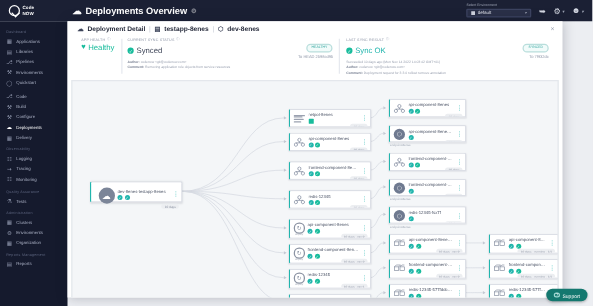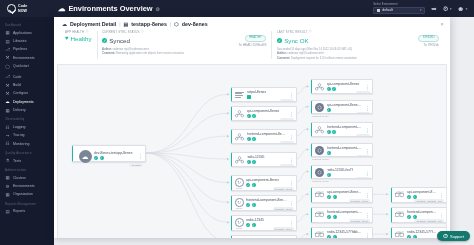--- a/index.html
+++ b/index.html
@@ -206,21 +206,21 @@
   <div class="topbar">
     <div class="logo-wrap">
       <div class="logo-ring"></div>
       <div>
         <div class="logo-text">Code</div>
         <div class="logo-text">NOW</div>
       </div>
     </div>
     <div class="topbar-title">
       <span>☁</span>
-      <span>Environments Overview</span>
+      <span>Deployments Overview</span>
       <span class="gear-sm">⚙</span>
     </div>
     <div class="topbar-right">
       <div class="env-select">
         <span class="env-label">Select Environment</span>
         <span class="env-box">
           <i class="sq"></i>
           <span>default</span>
           <i class="cv">▾</i>
         </span>

